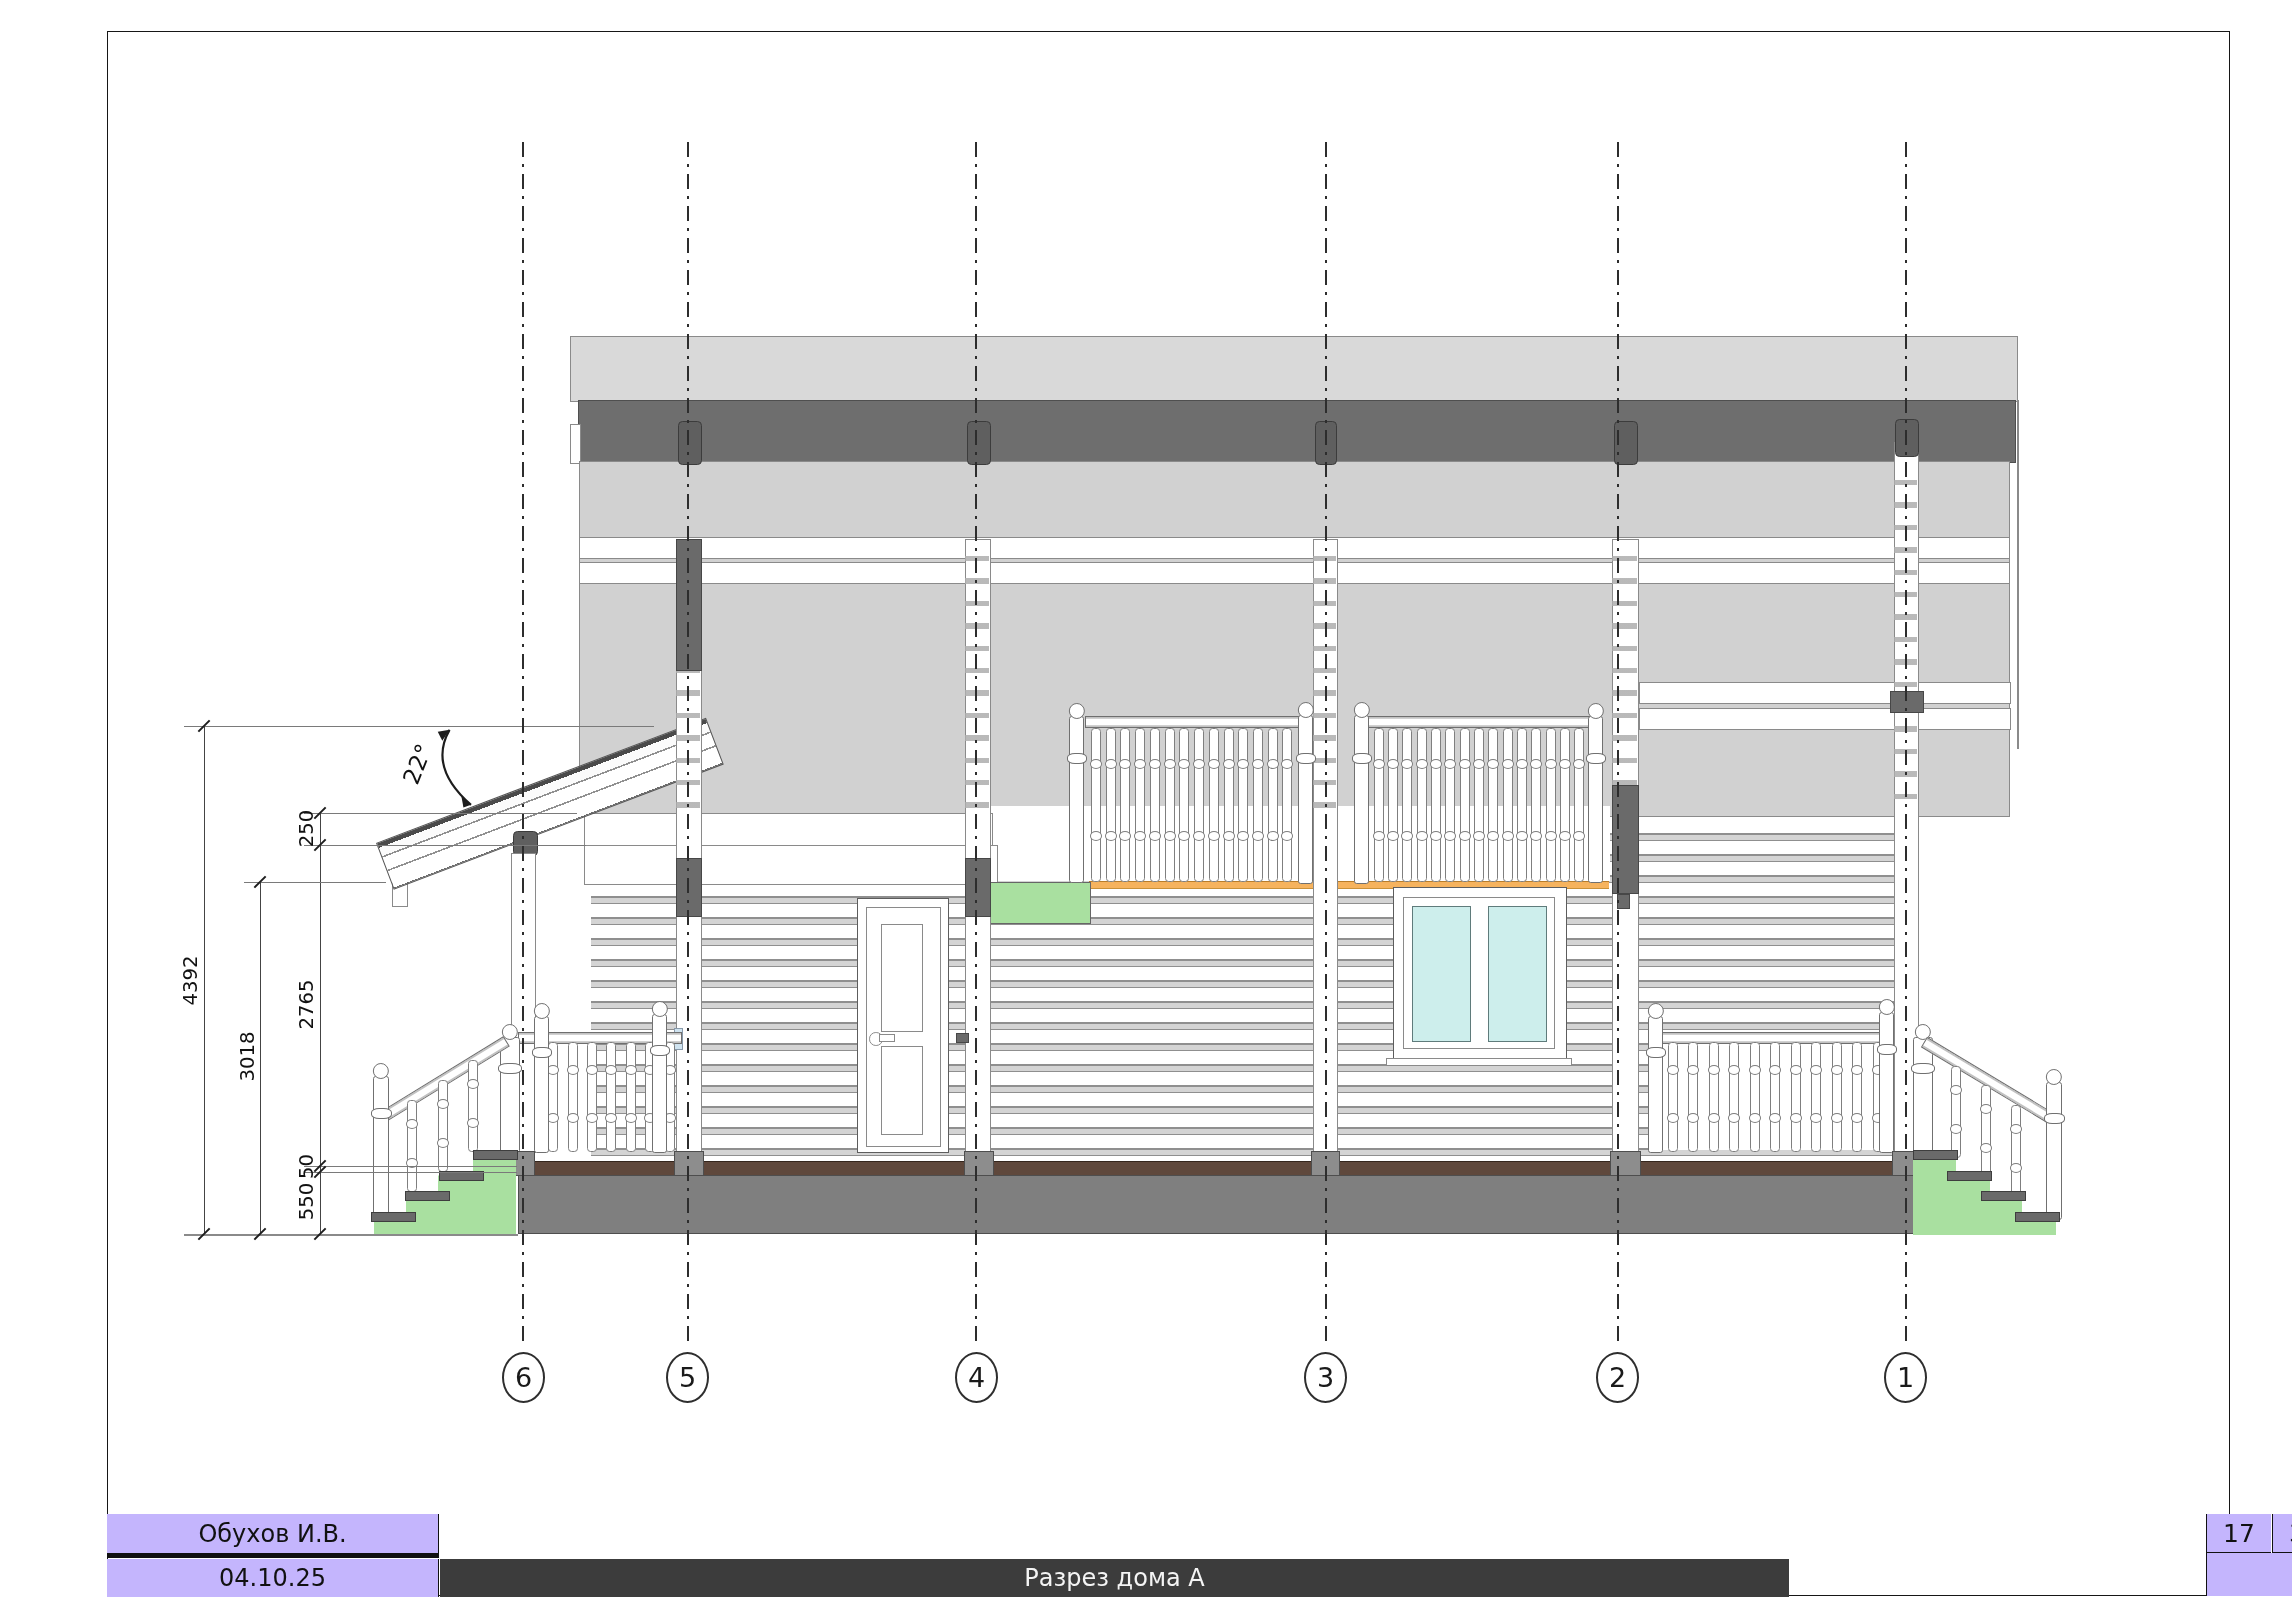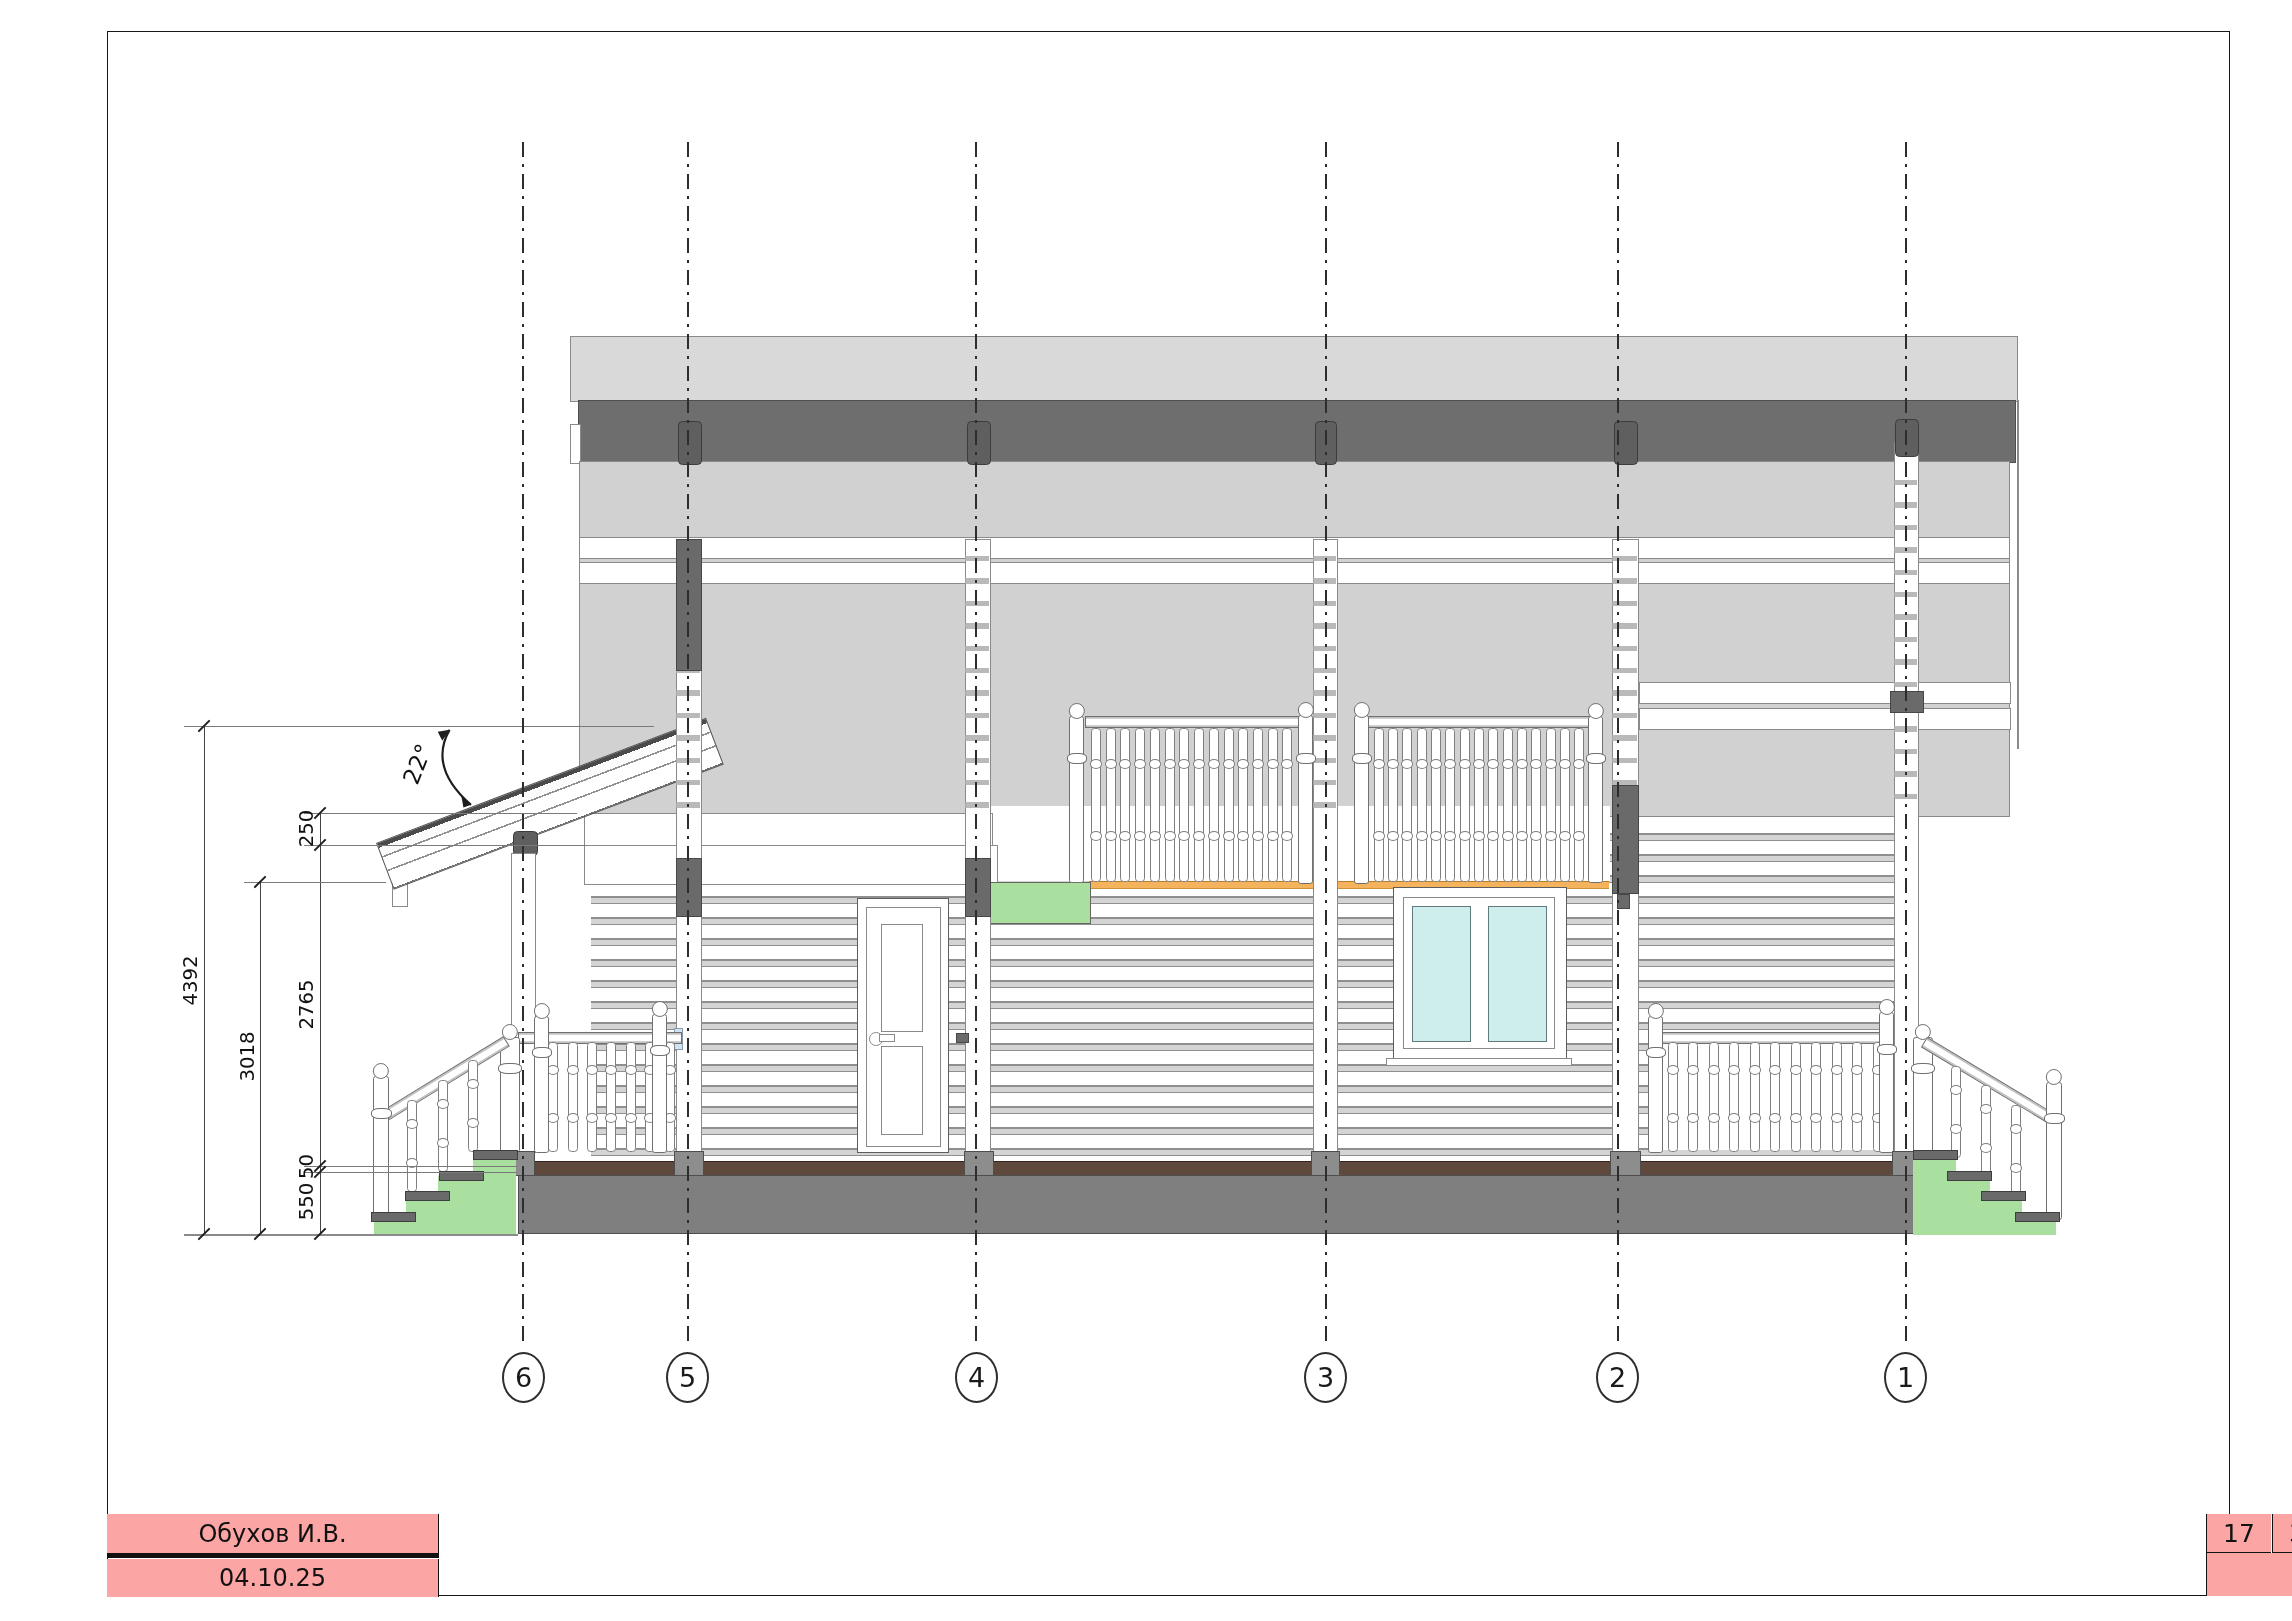--- a/index.html
+++ b/index.html
@@ -41,21 +41,21 @@
   .rail{position:absolute;background:#fff;border:0.9px solid #6e6e6e;box-shadow:inset 0 1.8px 0 #c2c2c2,inset 0 -1.8px 0 #c2c2c2;}
   .dln{position:absolute;width:1.3px;background:#444;}
   .ext{position:absolute;height:0.9px;background:#7a7a7a;}
   .tick{position:absolute;width:16px;height:2px;background:#1d1d1d;transform:rotate(-45deg);}
   .dimlbl{position:absolute;width:81px;height:25px;text-align:center;font-size:19.7px;color:#111;transform:rotate(-90deg);}
   .axline{position:absolute;width:1.8px;background-image:repeating-linear-gradient(to bottom,#2d2d2d 0 15px,transparent 15px 22.4px,#2d2d2d 22.4px 25px,transparent 25px 32px);}
   .axcirc{position:absolute;width:39px;height:47px;border:2.2px solid #2e2e2e;border-radius:50%;background:#fff;
           display:flex;align-items:center;justify-content:center;font-size:27px;color:#1a1a1a;}
   
   .titleblock{position:absolute;left:107px;top:1514px;width:2123px;height:82px;font-family:"DejaVu Sans","Liberation Sans",sans-serif;}
-  .tb-cell{position:absolute;display:flex;align-items:center;justify-content:center;color:#111;background:#fca5a5;}
+  .tb-cell{position:absolute;display:flex;align-items:center;justify-content:center;color:#111;background:#c4b5fd;}
   .tb-dark{position:absolute;background:#3c3c3c;display:flex;align-items:center;justify-content:center;}
   .tb-orange{color:#F2A637;font-size:28px;}
   .tb-white{color:#f4f4f4;font-size:24px;}
   .tb-author{font-size:24px;}
   .tb-pg{font-size:25px;}
   .logo-tri{position:absolute;width:0;height:0;border-left:34px solid transparent;border-right:34px solid transparent;}
   .logo-name{position:absolute;font-weight:800;font-size:29.6px;letter-spacing:2.7px;color:#101010;transform:scaleY(1.08);}
   .logo-bar{position:absolute;background:#101010;}
   .logo-tag{position:absolute;font-weight:700;font-size:14.8px;letter-spacing:0.9px;color:#101010;}
   .anglbl{position:absolute;font-size:23px;color:#111;transform:rotate(-68deg);}
@@ -259,20 +259,23 @@
 
   <div class="titleblock">
 
     <div class="tb-cell tb-author" style="left:0;top:0;width:331px;height:39px;border-right:1.8px solid #111;border-bottom:5.4px solid #111;">
       <span>Обухов И.В.</span>
     </div>
     <div class="tb-cell tb-author" style="left:0;top:45px;width:331px;height:38px;border-right:1.8px solid #111;">
       <span>04.10.25</span>
     </div>
 
+    <div class="tb-dark" style="left:333px;top:45px;width:1349px;height:38px;">
+      <span class="tb-white">Разрез дома А</span>
+    </div>
 
 
     <div class="tb-cell tb-pg" style="left:2099px;top:0;width:64px;height:38px;border-left:1.8px solid #111;border-bottom:1.8px solid #111;">
       <span>17</span>
     </div>
     <div class="tb-cell tb-pg" style="left:2165px;top:0;width:64px;height:38px;border-left:1.8px solid #111;border-bottom:1.8px solid #111;">
       <span>30</span>
     </div>
     <div class="tb-cell" style="left:2099px;top:39px;width:129px;height:43px;border-left:1.8px solid #111;"></div>
   </div>

